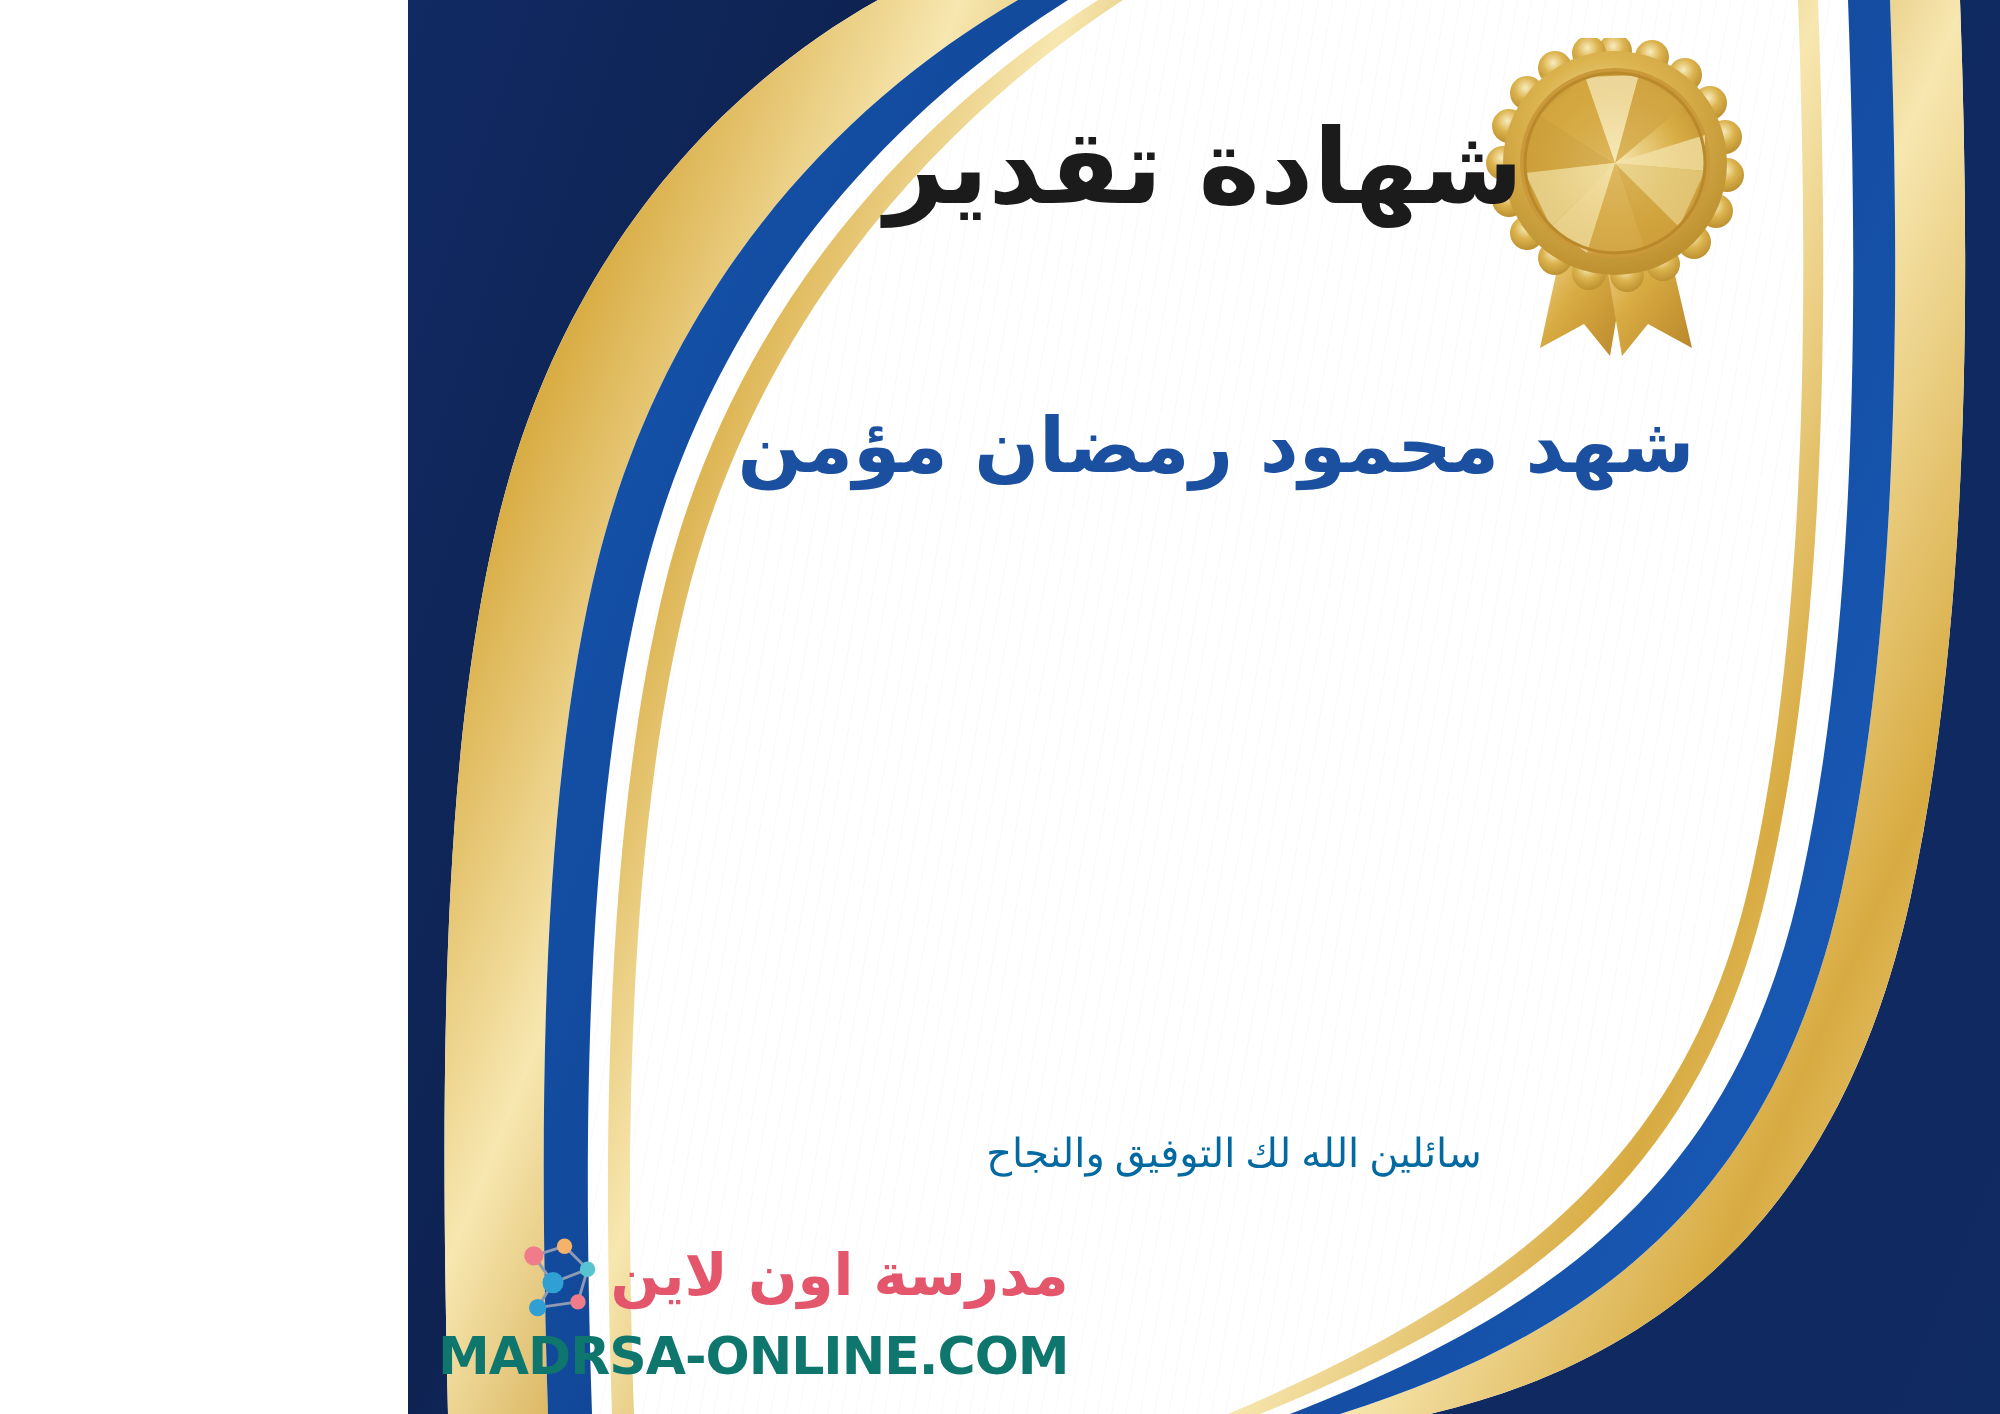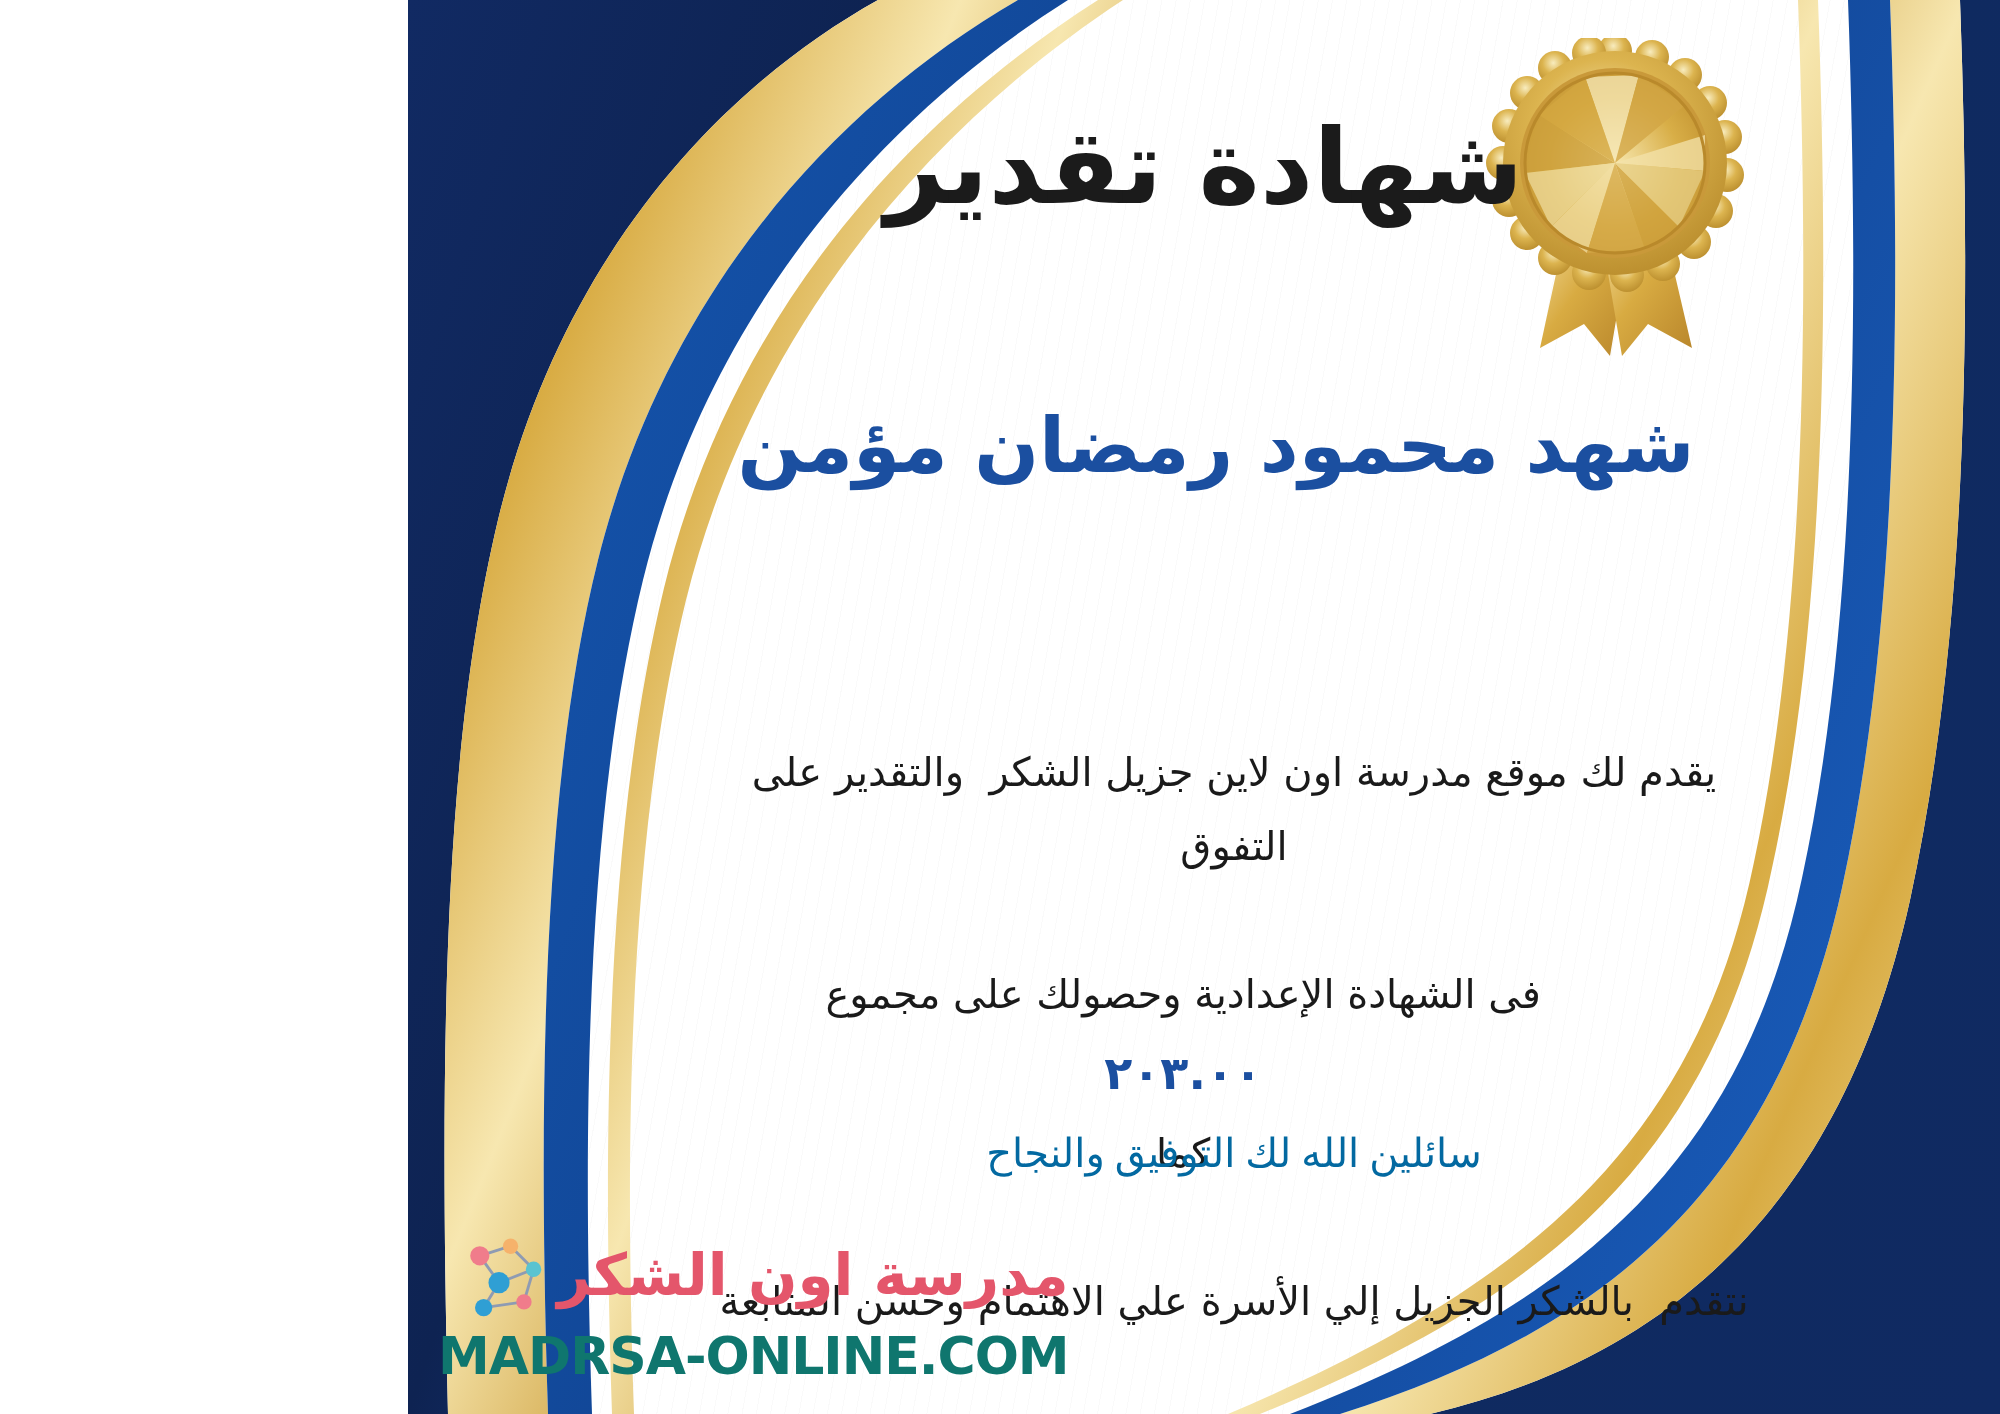--- a/index.html
+++ b/index.html
@@ -326,36 +326,27 @@
       <circle cx="0" cy="0" r="90" fill="none" stroke="#b9892b" stroke-width="3"></circle>
     </g>
   </svg>
 
   <div class="content">
 
     <div class="cert-title">شهادة تقدير</div>
 
     <div class="recipient-name">شهد محمود رمضان مؤمن</div>
 
-    <div class="body-text">
-      <span class="body-line">يقدم لك موقع مدرسة اون لاين جزيل الشكر  والتقدير على التفوق</span>
-      <span class="body-line">
-        <span>فى الشهادة الإعدادية وحصولك على مجموع</span>
-        <span class="score">٢٠٣.٠٠</span>
-        <span>كما</span>
-      </span>
-      <span class="body-line">نتقدم  بالشكر الجزيل إلي الأسرة علي الاهتمام وحسن المتابعة</span>
-    </div>
 
     <div class="closing-text">سائلين الله لك التوفيق  والنجاح</div>
   </div>
 
   <div class="brand">
     <div class="brand-row">
-      <span class="brand-name-ar">مدرسة اون الشكر</span>
+      <span class="brand-name-ar">مدرسة اون لاين</span>
       <svg class="brand-mark" viewBox="0 0 100 100" xmlns="http://www.w3.org/2000/svg">
         <line x1="30" y1="30" x2="62" y2="20" stroke="#8e9bb3" stroke-width="3"></line>
         <line x1="30" y1="30" x2="50" y2="58" stroke="#8e9bb3" stroke-width="3"></line>
         <line x1="62" y1="20" x2="86" y2="44" stroke="#8e9bb3" stroke-width="3"></line>
         <line x1="50" y1="58" x2="86" y2="44" stroke="#8e9bb3" stroke-width="3"></line>
         <line x1="50" y1="58" x2="34" y2="84" stroke="#8e9bb3" stroke-width="3"></line>
         <line x1="34" y1="84" x2="76" y2="78" stroke="#8e9bb3" stroke-width="3"></line>
         <line x1="86" y1="44" x2="76" y2="78" stroke="#8e9bb3" stroke-width="3"></line>
         <circle cx="30" cy="30" r="10" fill="#f07c8b"></circle>
         <circle cx="62" cy="20" r="8" fill="#f6b26b"></circle>

